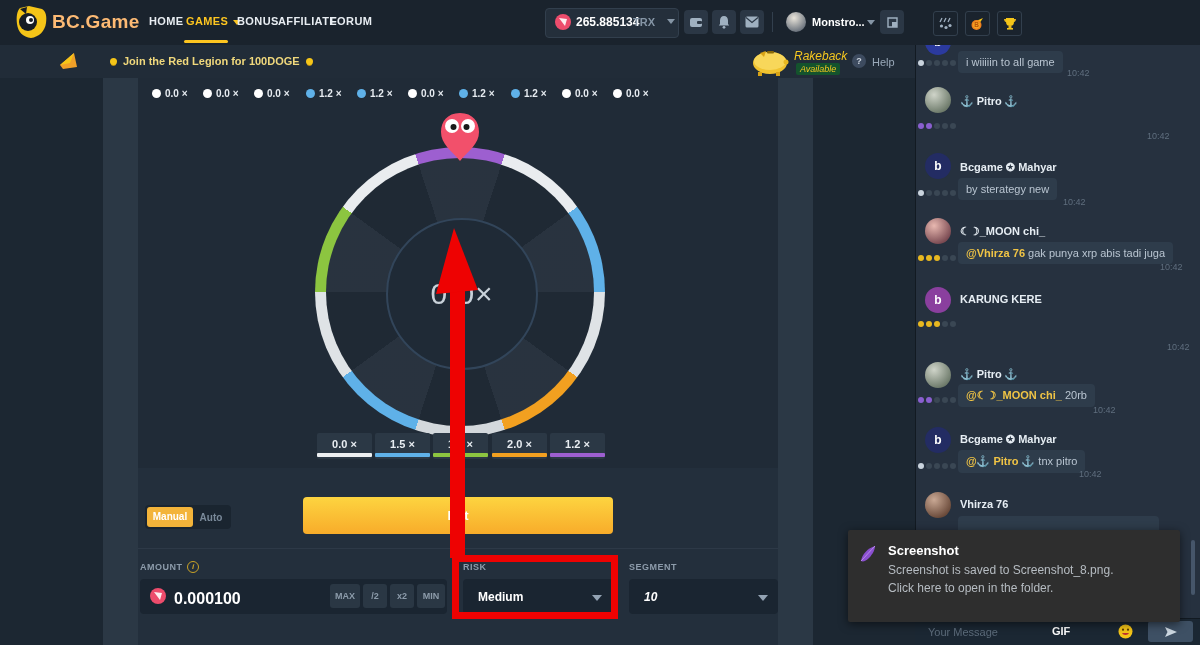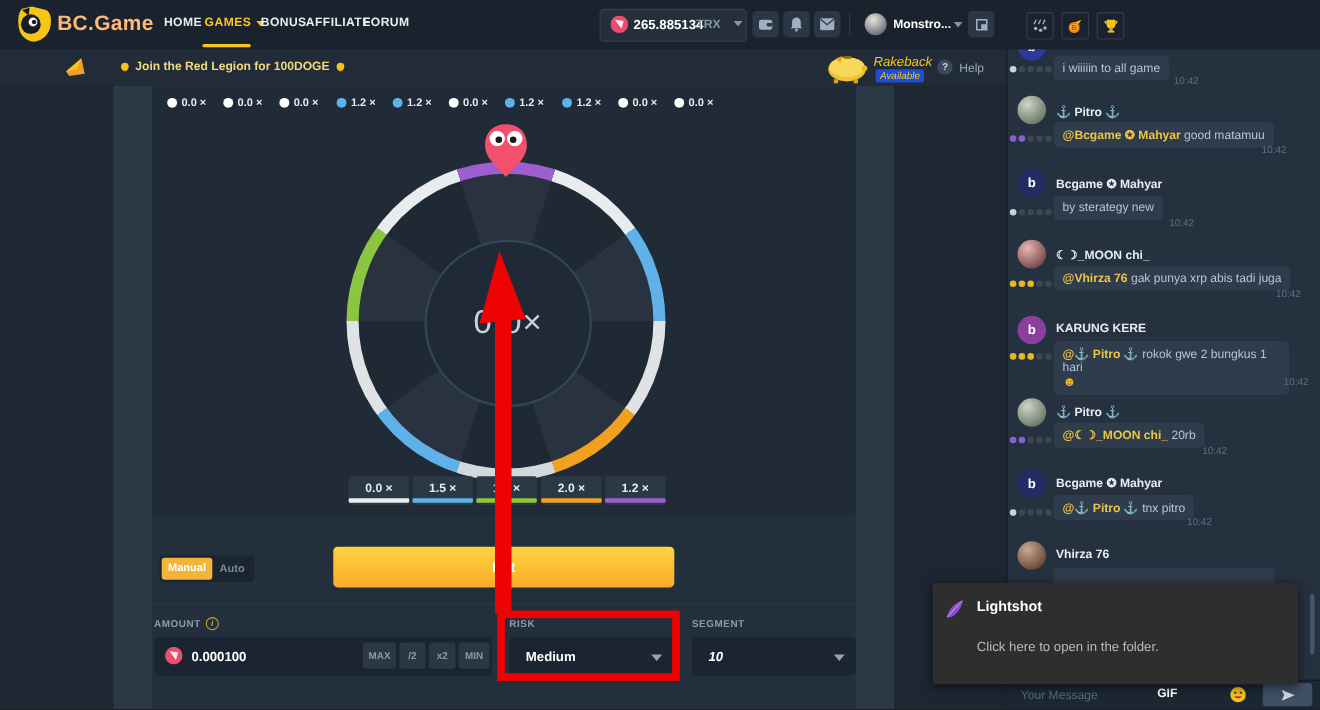--- a/index.html
+++ b/index.html
@@ -18,21 +18,21 @@
   .balance-pill{left:545px;top:8px;width:132px;height:28px;background:#242f3b;border:1px solid #323f4d;border-radius:4px;}
   .balance-val{left:576px;top:15px;font-size:12px;font-weight:bold;color:#fff;}
   .balance-cur{left:633px;top:16px;font-size:11px;color:#8595a5;font-weight:bold;}
   .icon-btn{width:24px;height:24px;background:#2b3745;border-radius:4px;top:10px;display:flex;align-items:center;justify-content:center;cursor:pointer;}
   .user-name{left:812px;top:16px;font-size:11px;font-weight:bold;color:#fff;}
   
   .announce{left:0;top:45px;width:915px;height:33px;background:#212c38;}
   .announce-text{left:104px;top:55px;font-size:11px;font-weight:bold;color:#f0d87c;}
   .bulb{display:inline-block;width:7px;height:7px;border-radius:50%;background:#f5c518;margin:0 6px;box-shadow:0 2px 0 -1px #b98e12;}
   .rake-title{left:794px;top:49px;font-size:12px;font-weight:normal;font-style:italic;color:#f5c71f;}
-  .rake-sub{left:796px;top:63px;font-size:9px;font-style:italic;color:#f5c71f;background:#1d4ed8;padding:1px 4px;border-radius:2px;}
+  .rake-sub{left:796px;top:63px;font-size:9px;font-style:italic;color:#f5c71f;background:#14532d;padding:1px 4px;border-radius:2px;}
   .help-label{left:872px;top:56px;font-size:11px;color:#9aa9b9;}
   .help-circle{left:852px;top:54px;width:14px;height:14px;border-radius:50%;background:#3d4b5f;color:#cdd6e0;font-size:9px;text-align:center;line-height:14px;font-weight:bold;}
   
   .strip{left:103px;top:78px;width:710px;height:567px;background:#2b3845;}
   .game-panel{left:138px;top:78px;width:640px;height:390px;background:#202b37;}
   .controls-panel{left:138px;top:468px;width:640px;height:177px;background:#232f3c;}
   
   .chip{top:84px;height:18px;display:flex;align-items:center;gap:4px;}
   .chip .dot{width:9px;height:9px;border-radius:50%;}
   .chip .lbl{font-size:10px;font-weight:bold;color:#e6ebf0;}
@@ -53,21 +53,21 @@
   .legend-chip .lbl{display:block;font-size:11px;font-weight:bold;color:#e8edf2;line-height:22px;}
   .legend-chip .bar{display:block;height:4px;border-radius:1px;margin-top:-2px;}
   
   .toggle{left:145px;top:505px;width:86px;height:24px;background:#1a2530;border-radius:4px;display:flex;align-items:center;padding:2px;box-sizing:border-box;}
   .tab-manual{width:46px;height:20px;background:#f3b43a;border-radius:3px;color:#fff;font-size:10px;font-weight:bold;text-align:center;line-height:20px;cursor:pointer;}
   .tab-auto{flex:1;color:#7a8a9a;font-size:10px;font-weight:bold;text-align:center;cursor:pointer;}
   .bet-btn{left:303px;top:497px;width:310px;height:37px;border-radius:4px;background:linear-gradient(180deg,#fdd440,#f8ac2a);color:#fff;font-size:13px;font-weight:bold;display:flex;align-items:center;justify-content:center;cursor:pointer;}
   .hdiv{left:138px;top:548px;width:640px;height:1px;background:#2d3947;}
   .fld-label{top:562px;font-size:9px;font-weight:bold;color:#8d9cab;letter-spacing:.5px;}
   .fld-box{top:579px;height:35px;background:#1a2531;border-radius:4px;box-sizing:border-box;}
-  .amount-val{left:174px;top:590px;font-size:12px;font-weight:bold;color:#fff;}
+  .amount-val{left:174px;top:590px;font-size:16px;font-weight:bold;color:#fff;}
   .mini-btn{top:584px;height:24px;background:#2a3744;border-radius:3px;color:#8d9cab;font-size:9px;font-weight:bold;display:flex;align-items:center;justify-content:center;cursor:pointer;}
   .sel-val{top:590px;font-size:12px;font-weight:bold;color:#fff;}
   .sel-caret{top:595px;width:0;height:0;border-left:5px solid transparent;border-right:5px solid transparent;border-top:6px solid #93a3b3;}
   .info-i{left:187px;top:561px;width:10px;height:10px;border-radius:50%;border:1px solid #c9a227;color:#c9a227;font-size:8px;text-align:center;line-height:10px;font-style:italic;font-weight:bold;}
   
   .chat{left:915px;top:0;width:285px;height:645px;background:#26313f;border-left:1px solid #121a22;box-sizing:border-box;}
   .chat-header{left:915px;top:0;width:285px;height:45px;background:#1a232d;}
   .chat-icon-btn{width:23px;height:23px;border:1px solid #323f4d;border-radius:3px;top:11px;display:flex;align-items:center;justify-content:center;cursor:pointer;}
   .messages{left:915px;top:45px;width:285px;height:573px;overflow:hidden;}
   .avatar{position:absolute;width:26px;height:26px;border-radius:50%;display:flex;align-items:center;justify-content:center;color:#fff;font-size:12px;font-weight:bold;}
@@ -334,21 +334,20 @@
 
     <div class="avatar photo1" style="left:10px;top:42px;"></div>
     <div class="mname" style="left:45px;top:50px;">⚓ Pitro ⚓</div>
     <div class="badges" style="left:3px;top:78px;">
         <span class="bdot" style="background: rgb(138, 95, 208);"></span>
         <span class="bdot" style="background: rgb(138, 95, 208);"></span>
         <span class="bdot" style="background: rgb(58, 71, 84);"></span>
         <span class="bdot" style="background: rgb(58, 71, 84);"></span>
         <span class="bdot" style="background: rgb(58, 71, 84);"></span>
       </div>
-    <div class="bubble" style="left:43px;top:66px;"><span class="mention">@Bcgame ✪ Mahyar</span><span> good matamuu</span></div>
     <div class="mtime" style="left:232px;top:86px;">10:42</div>
 
     <div class="avatar" style="left: 10px; top: 108px; background: rgb(35, 44, 99);">
         <span>b</span>
       </div>
     <div class="mname" style="left:45px;top:116px;">Bcgame ✪ Mahyar</div>
     <div class="badges" style="left:3px;top:145px;">
         <span class="bdot" style="background: rgb(201, 211, 221);"></span>
         <span class="bdot" style="background: rgb(58, 71, 84);"></span>
         <span class="bdot" style="background: rgb(58, 71, 84);"></span>
@@ -374,21 +373,20 @@
         <span>b</span>
       </div>
     <div class="mname" style="left:45px;top:248px;">KARUNG KERE</div>
     <div class="badges" style="left:3px;top:276px;">
         <span class="bdot" style="background: rgb(232, 184, 32);"></span>
         <span class="bdot" style="background: rgb(232, 184, 32);"></span>
         <span class="bdot" style="background: rgb(232, 184, 32);"></span>
         <span class="bdot" style="background: rgb(58, 71, 84);"></span>
         <span class="bdot" style="background: rgb(58, 71, 84);"></span>
       </div>
-    <div class="bubble wrap" style="left:43px;top:265px;width:198px;"><span class="mention">@⚓ Pitro ⚓</span><span> rokok gwe 2 bungkus 1 hari</span><br><span class="emoji-laugh">☻</span></div>
     <div class="mtime" style="left:252px;top:297px;">10:42</div>
 
     <div class="avatar photo1" style="left:10px;top:317px;"></div>
     <div class="mname" style="left:45px;top:323px;">⚓ Pitro ⚓</div>
     <div class="badges" style="left:3px;top:352px;">
         <span class="bdot" style="background: rgb(138, 95, 208);"></span>
         <span class="bdot" style="background: rgb(138, 95, 208);"></span>
         <span class="bdot" style="background: rgb(58, 71, 84);"></span>
         <span class="bdot" style="background: rgb(58, 71, 84);"></span>
         <span class="bdot" style="background: rgb(58, 71, 84);"></span>
@@ -437,16 +435,17 @@
     <polygon points="454,228 436,294 478,290" fill="#ee0202"></polygon>
     <rect x="455.5" y="558.5" width="159" height="57" fill="none" stroke="#ee0202" stroke-width="7"></rect>
   </svg>
 
   <div class="abs notif">
     <svg class="abs" style="left:10px;top:14px;" width="20" height="20" viewBox="0 0 20 20">
       <path d="M17 2 C10 4 4 10 3 17 C5 18 8 17 11 14 C15 10 17 5 17 2 Z" fill="#8a4fd0"></path>
       <path d="M17 2 C13 6 8 12 3 17" stroke="#b88ae8" stroke-width="1" fill="none"></path>
     </svg>
   </div>
-  <div class="abs notif-title" style="z-index:71;">Lightshot</div>
+  <div class="abs notif-title" style="z-index:71;">Screenshot</div>
+  <div class="abs notif-line" style="top:563px;z-index:71;">Screenshot is saved to Screenshot_8.png.</div>
   <div class="abs notif-line" style="top:581px;z-index:71;">Click here to open in the folder.</div>
 
 </div>
 
 </body></html>

